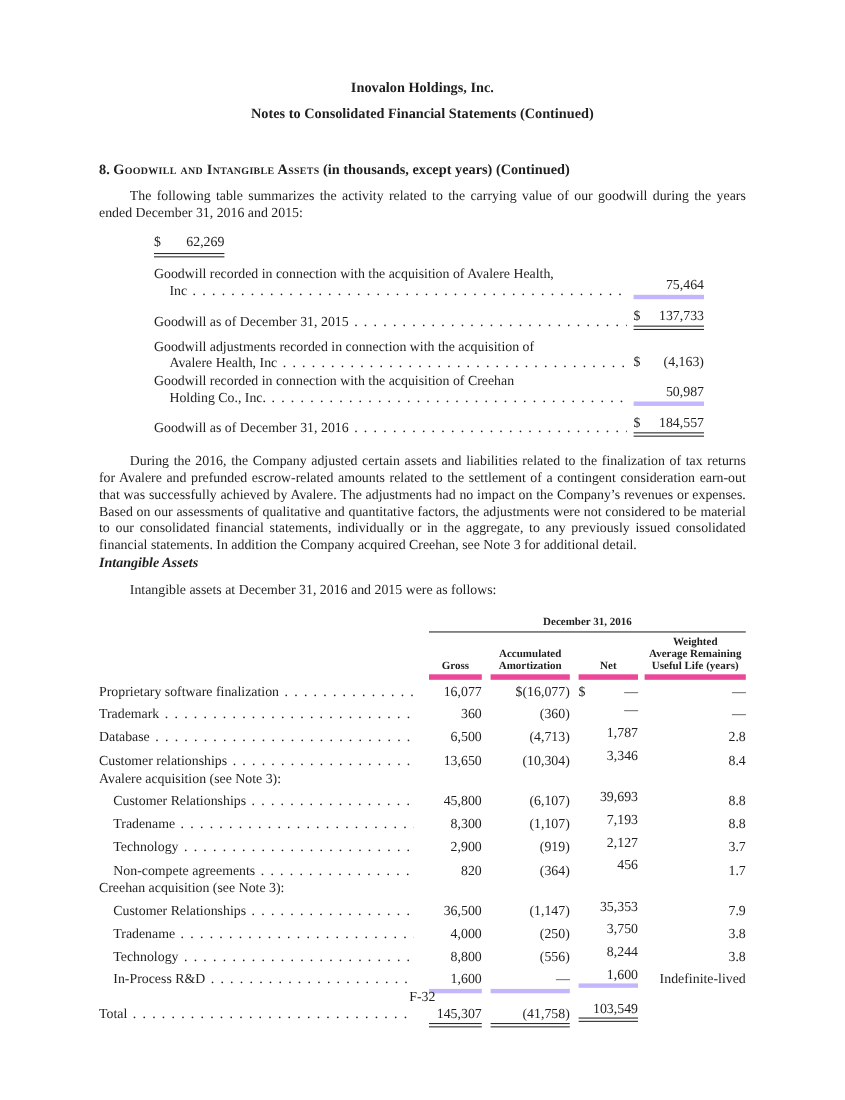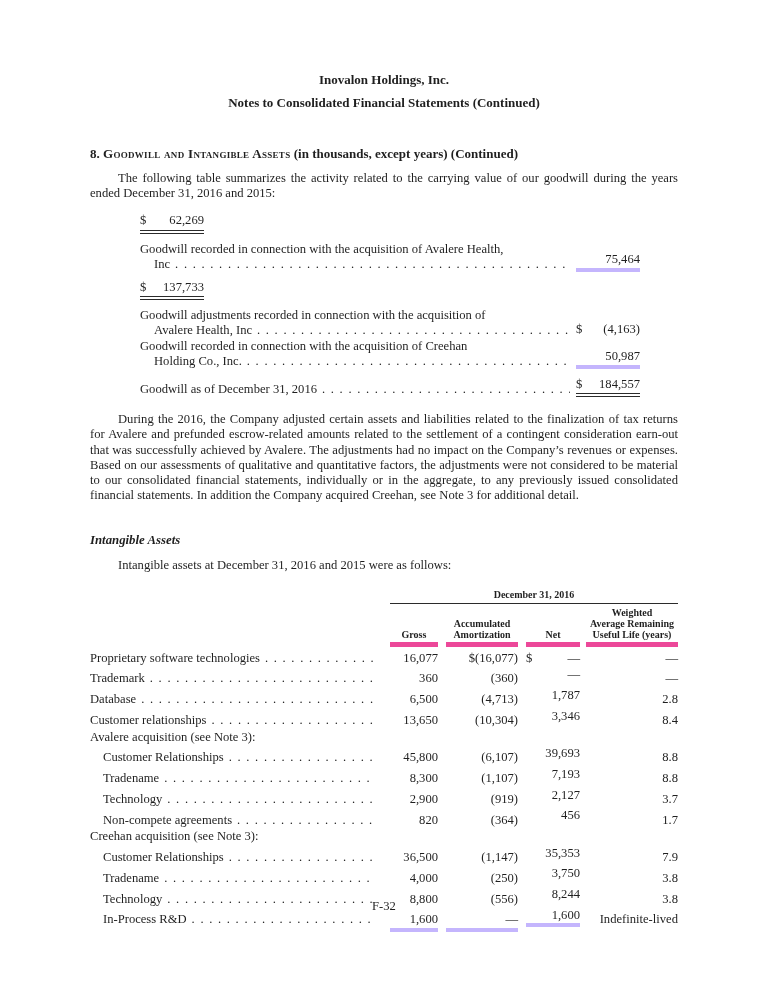--- a/index.html
+++ b/index.html
@@ -38,21 +38,21 @@
   .leader::after {
     content: ". . . . . . . . . . . . . . . . . . . . . . . . . . . . . . . . . . . . . . . . . . . . . . . . . . . . . . . . . . . . . . . . . . . . . . . . . . . .";
     word-spacing: 2.5px;
   }
   .g-val { width: 64px; flex: none; display: flex; line-height: 15.2px; padding-bottom: 1px; }
   .g-amt { margin-left: auto; }
   .rl-single { border-bottom: 4px solid #c4b5fd; align-items: flex-end; }
   .rl-double { border-bottom: 4px double #2b2b2b; }
 
   
-  .sub-heading { margin-top: 30px; font-size: 12.8px; font-weight: bold; font-style: italic; line-height: 15px; }
+  .sub-heading { margin-top: 1px; font-size: 12.8px; font-weight: bold; font-style: italic; line-height: 15px; }
 
   
   .i-table { margin-top: 15px; font-size: 12.6px; }
   .w-label { width: 292px; flex: none; }
   .w-gross { width: 48px; flex: none; margin-left: 8px; }
   .w-accum { width: 72px; flex: none; margin-left: 8px; }
   .w-net   { width: 54px; flex: none; margin-left: 8px; }
   .w-life  { width: 92px; flex: none; margin-left: 6px; }
 
   .span-header { margin-left: 300px; width: 288px; box-sizing: border-box; text-align: center;
@@ -109,20 +109,26 @@
               <span>Inc</span>
               <span class="leader"></span>
             </div>
           </div>
     <div class="g-val rl-single">
             <span class="g-cur"></span>
             <span class="g-amt">75,464</span>
           </div>
   </div>
         <div class="g-row">
+    <div class="g-label">
+            <div class="g-line">
+              <span>Goodwill as of December 31, 2015</span>
+              <span class="leader"></span>
+            </div>
+          </div>
     <div class="g-val rl-double">
             <span class="g-cur">$</span>
             <span class="g-amt">137,733</span>
           </div>
   </div>
         <div class="g-row">
     <div class="g-label">
             <div class="g-line">
               <span>Goodwill adjustments recorded in connection with the acquisition of</span>
             </div>
@@ -183,21 +189,21 @@
         <div class="h w-net">Net</div>
         <div class="h w-life">
           <div>Weighted</div>
           <div>Average Remaining</div>
           <div>Useful Life (years)</div>
         </div>
       </div>
       <div class="i-body">
           <div class="i-row">
     <div class="i-label-cell w-label">
-              <span class="i-label-text">Proprietary software technologies</span>
+              <span class="i-label-text">Proprietary software finalization</span>
               <span class="leader"></span>
             </div>
     <div class="num c-gross w-gross">16,077</div>
     <div class="num c-accum w-accum">$(16,077)</div>
     <div class="c-net w-net">
               <span class="net-cur">$</span>
               <span class="net-amt">—</span>
             </div>
     <div class="num c-life w-life">—</div>
   </div>
@@ -361,19 +367,32 @@
               <span class="leader"></span>
             </div>
     <div class="num c-gross w-gross rl-single">1,600</div>
     <div class="num c-accum w-accum rl-single">—</div>
     <div class="c-net w-net rl-single">
               <span class="net-cur"></span>
               <span class="net-amt">1,600</span>
             </div>
     <div class="num c-life w-life">Indefinite-lived</div>
   </div>
+          <div class="i-row total">
+    <div class="i-label-cell w-label">
+              <span class="i-label-text">Total</span>
+              <span class="leader"></span>
+            </div>
+    <div class="num c-gross w-gross rl-double">145,307</div>
+    <div class="num c-accum w-accum rl-double">(41,758)</div>
+    <div class="c-net w-net rl-double">
+              <span class="net-cur"></span>
+              <span class="net-amt">103,549</span>
+            </div>
+    <div class="num c-life w-life"></div>
+  </div>
         </div>
     </div>
 
   </div>
 
   <div class="footer">F-32</div>
 </div>
 
 </body></html>

